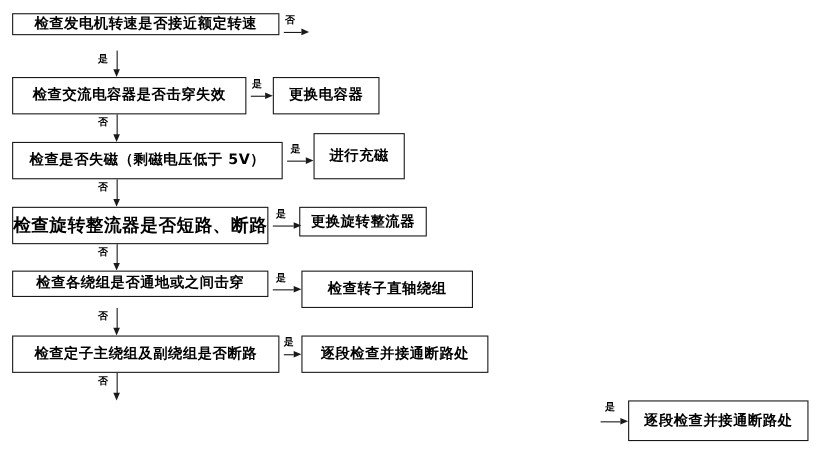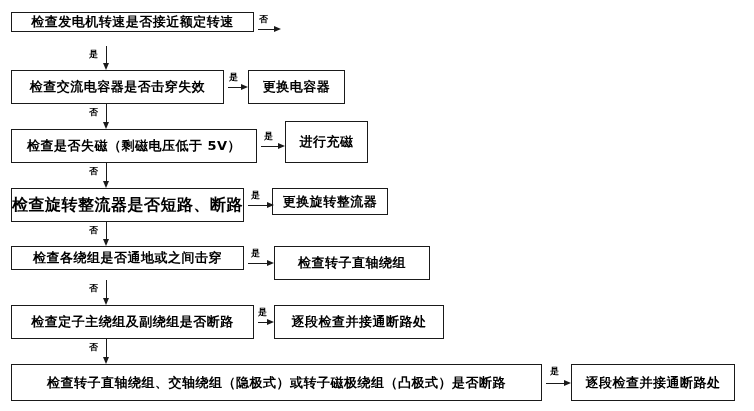--- a/index.html
+++ b/index.html
@@ -139,22 +139,19 @@
     </div>
     <div class="node" style="left: 274px; top: 305px; width: 170px; height: 34px; border-color: rgb(26, 26, 26);">
       <span class="txt" style="font-size: 13px;">逐段检查并接通断路处</span>
     </div>
     <div class="hline" style="left: 258px; top: 322px; width: 9px; border-top-color: rgb(26, 26, 26);"></div>
     <div class="arrow-right" style="left: 267px; top: 318.5px; border-left-color: rgb(26, 26, 26);"></div>
     <div class="elabel" style="left: 258px; top: 308px;">是</div>
     <div class="vline" style="left: 106px; top: 339px; height: 19px; border-left-color: rgb(26, 26, 26);"></div>
     <div class="arrow-down" style="left: 103px; top: 357px; border-top-color: rgb(26, 26, 26);"></div>
     <div class="elabel" style="left: 89px; top: 343px;">否</div>
-    <div class="node" style="left: 11px; top: 364px; width: 531px; height: 37px; border-color: rgb(26, 26, 26);">
-      <span class="txt" style="font-size: 13px;">检查转子直轴绕组、交轴绕组（隐极式）或转子磁极绕组（凸极式）是否断路</span>
-    </div>
     <div class="node" style="left: 571px; top: 364px; width: 164px; height: 37px; border-color: rgb(26, 26, 26);">
       <span class="txt" style="font-size: 13px;">逐段检查并接通断路处</span>
     </div>
     <div class="hline" style="left: 546px; top: 383px; width: 18px; border-top-color: rgb(26, 26, 26);"></div>
     <div class="arrow-right" style="left: 564px; top: 379.5px; border-left-color: rgb(26, 26, 26);"></div>
     <div class="elabel" style="left: 550px; top: 367px;">是</div>
   </div>
 
 </body></html>

